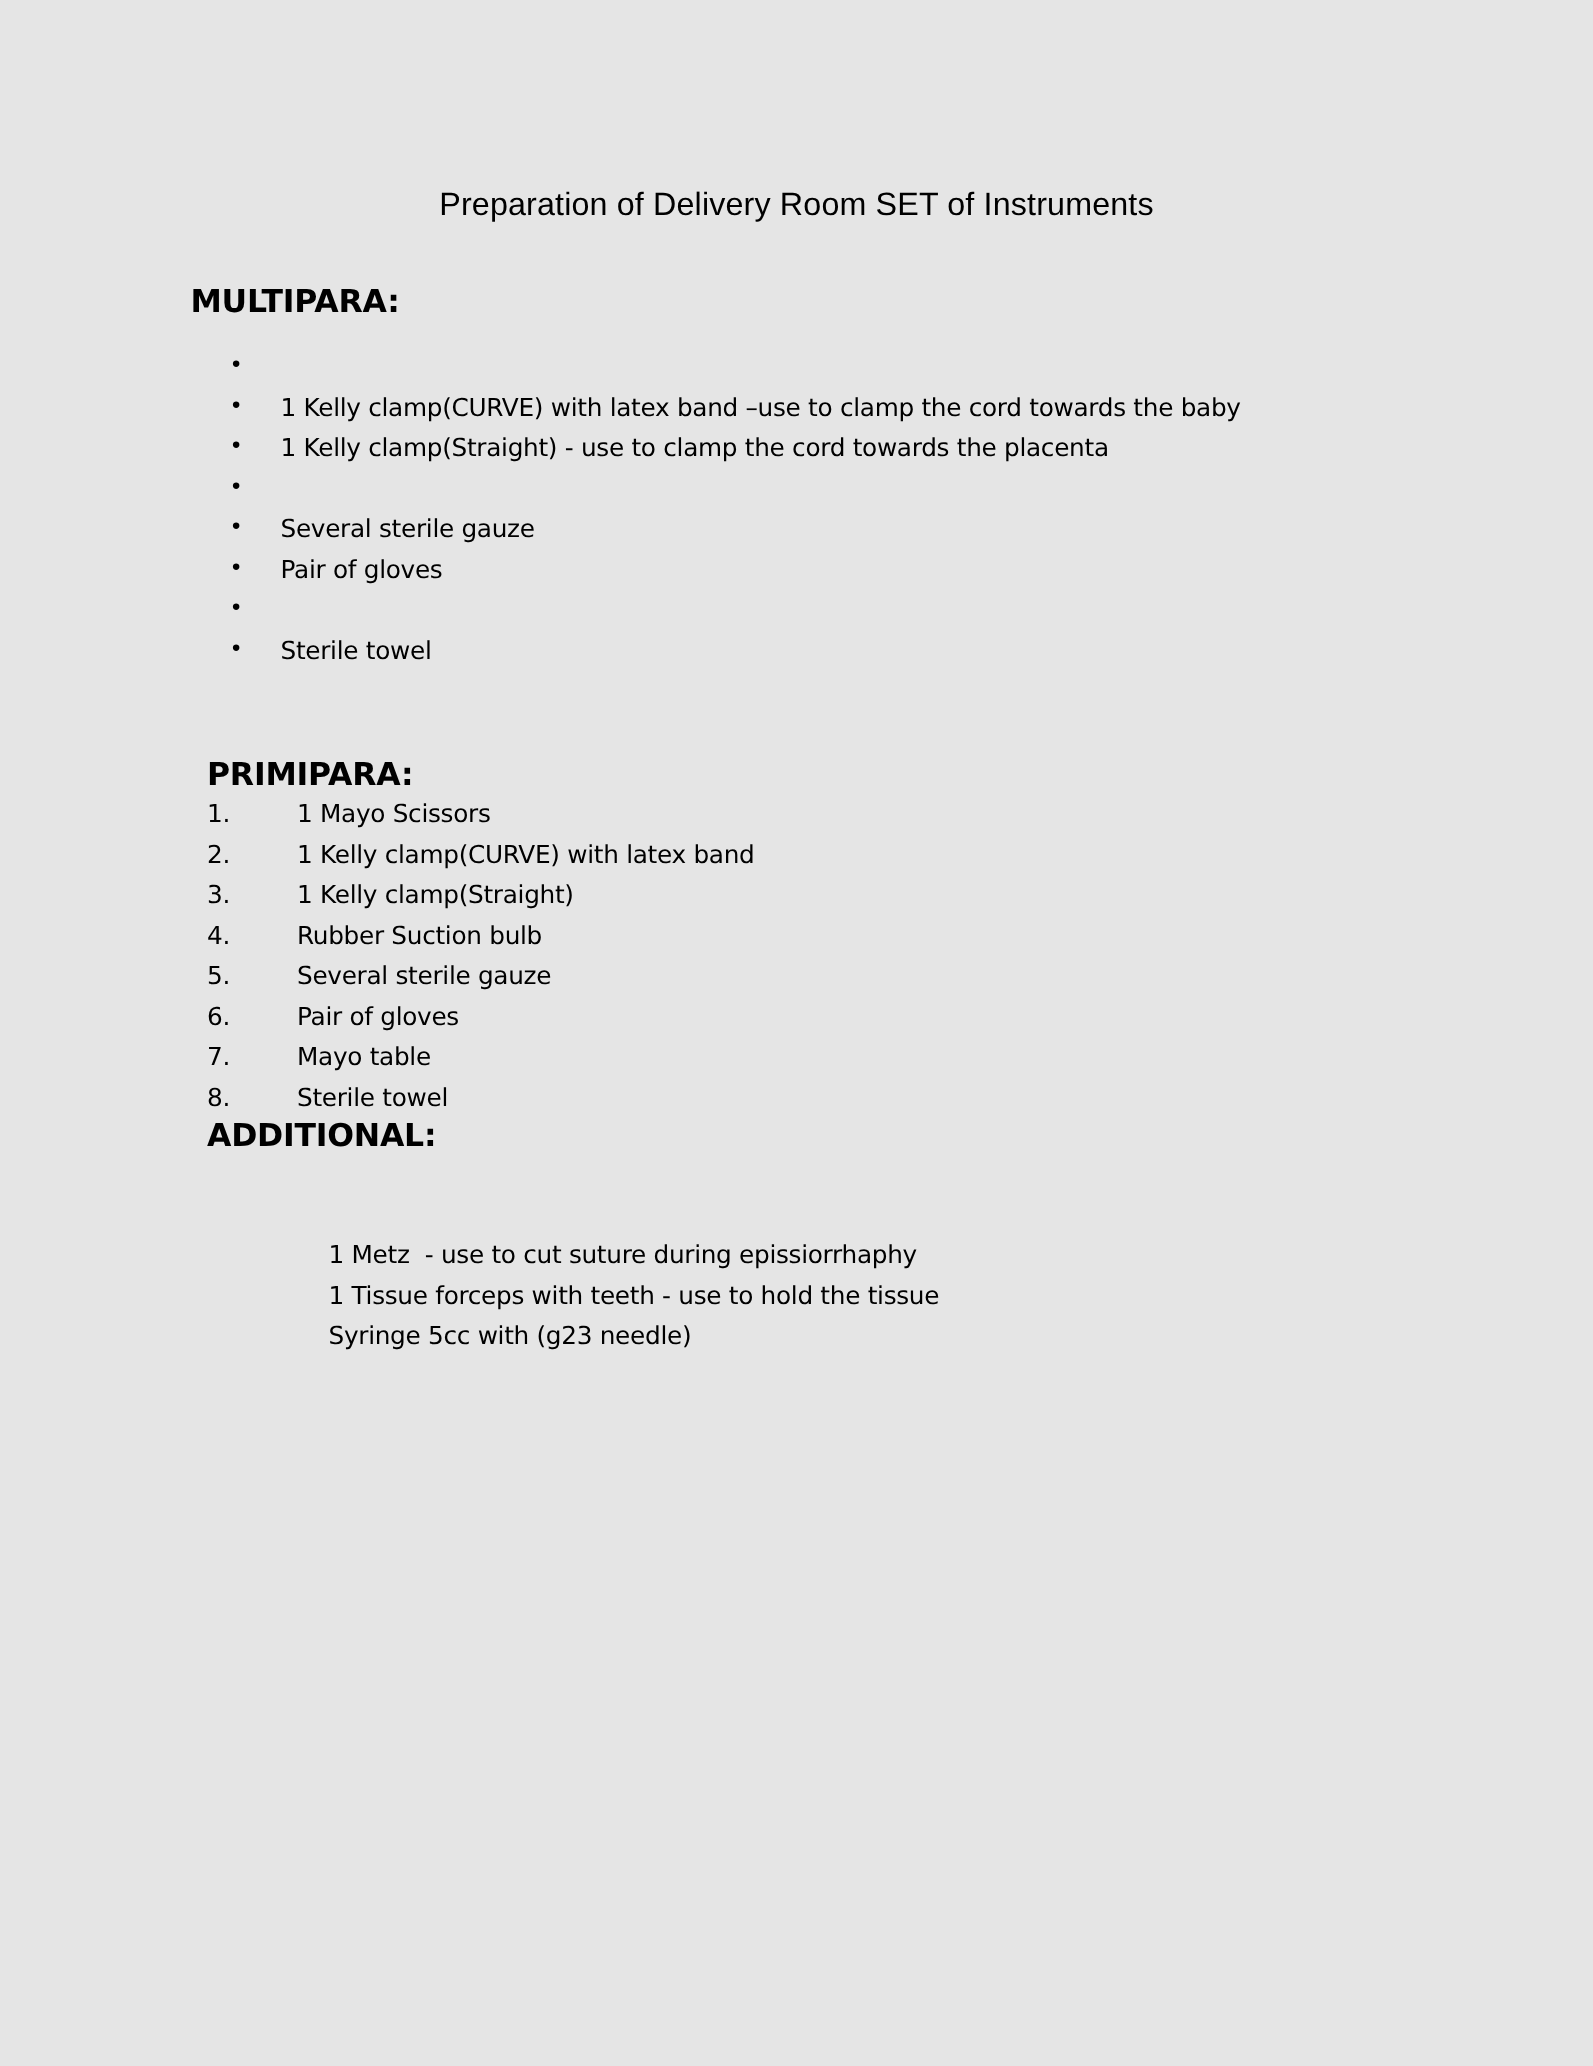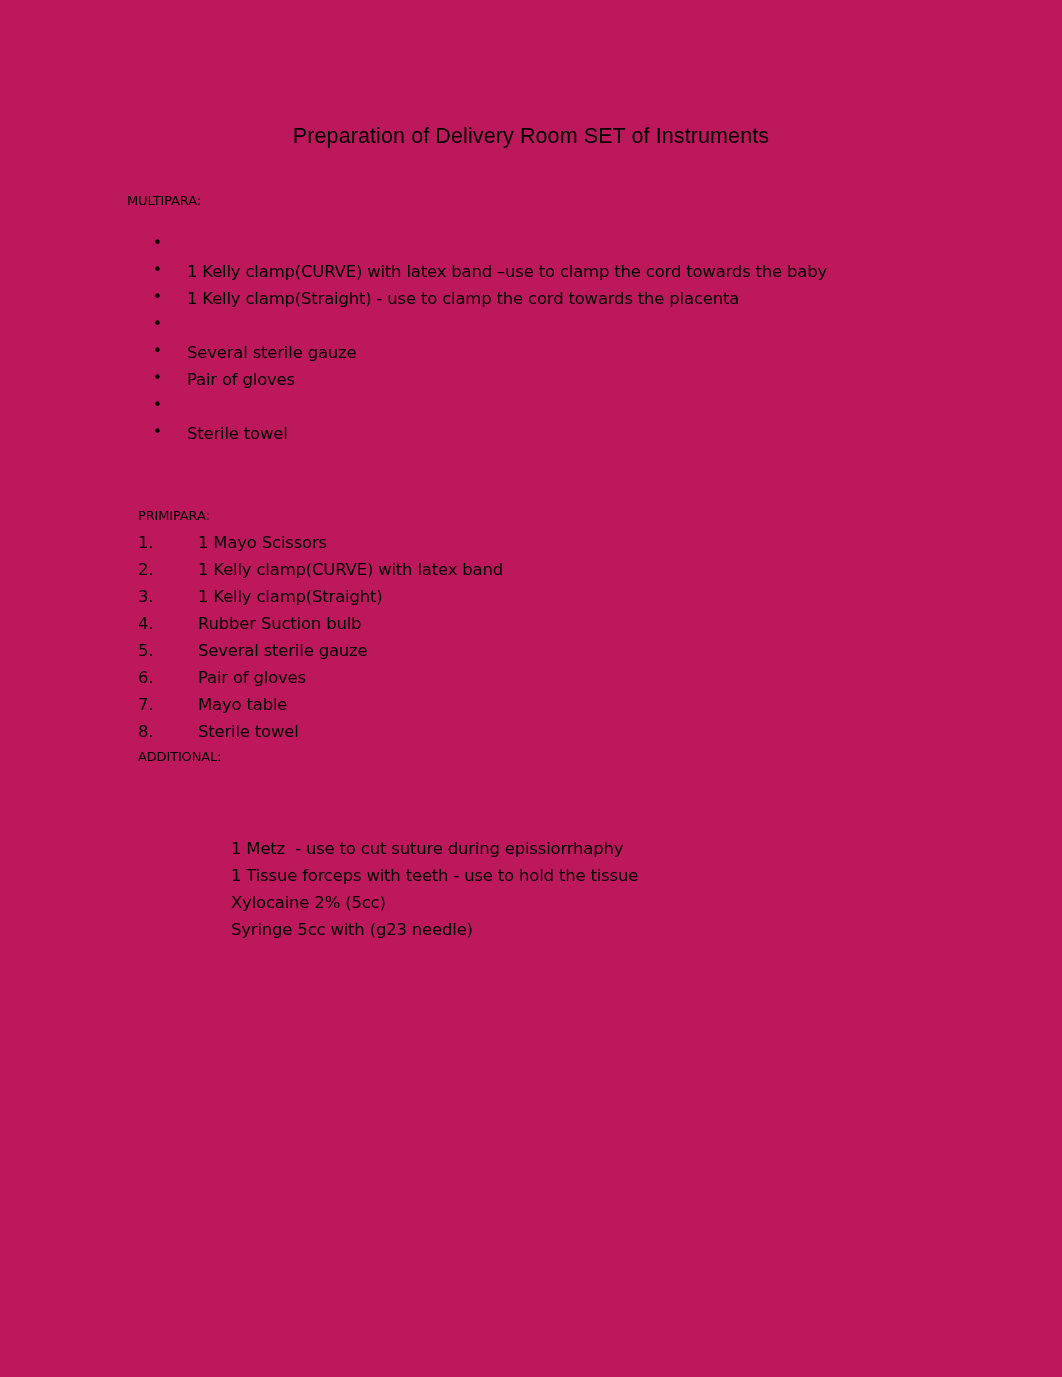--- a/index.html
+++ b/index.html
@@ -13,21 +13,21 @@
     position: relative;
     overflow: hidden;
     font-family: "DejaVu Sans", sans-serif;
     color: #000000;
     -webkit-font-smoothing: antialiased;
   }
 
   .page {
     position: absolute;
     inset: 0;
-    background: #be185d;
+    background: #e5e5e5;
   }
 
   
   .doc-title {
     position: absolute;
     top: 122px;
     left: 0;
     width: 1062px;
     text-align: center;
     font-family: "Liberation Sans", sans-serif;
@@ -35,22 +35,22 @@
     font-weight: 400;
     line-height: 28px;
     letter-spacing: 0.1px;
     color: #000000;
   }
 
   
   .heading {
     position: absolute;
     font-family: "DejaVu Sans", sans-serif;
-    font-size: 13px;
-    font-weight: 400;
+    font-size: 21px;
+    font-weight: 700;
     line-height: 22px;
     letter-spacing: -0.15px;
     white-space: pre;
   }
   .heading-multipara { top: 190px; left: 127px; }
   .heading-primipara { top: 505px; left: 138px; }
   .heading-additional { top: 746px; left: 138px; }
 
   
   .bullet-list {
@@ -115,21 +115,21 @@
     left: 198px;
     top: 0;
     line-height: 21px;
   }
 
   
   .additional-list {
     position: absolute;
     top: 826px;
     left: 219px;
-    margin: 12px;
+    margin: 0;
     padding: 0;
     list-style: none;
   }
   .additional-item {
     height: 27px;
     line-height: 22px;
     font-family: "DejaVu Sans", sans-serif;
     font-size: 16.5px;
     letter-spacing: -0.2px;
     white-space: pre;
@@ -211,17 +211,16 @@
       <span class="number-marker">8.</span>
       <span class="numbered-text">Sterile towel</span>
     </li>
   </ol>
 
   <div class="heading heading-additional">ADDITIONAL:</div>
 
   <ul class="additional-list">
     <li class="additional-item">1 Metz  - use to cut suture during epissiorrhaphy</li>
     <li class="additional-item">1 Tissue forceps with teeth - use to hold the tissue</li>
-    <li class="additional-item">Xylocaine 2% (5cc)</li>
     <li class="additional-item">Syringe 5cc with (g23 needle)</li>
   </ul>
 
 </div>
 
 </body></html>

